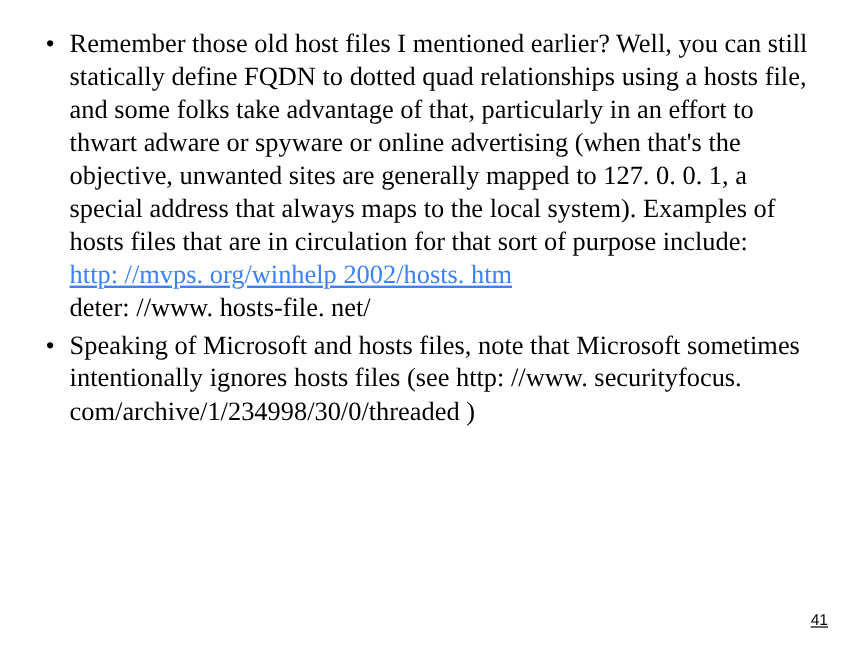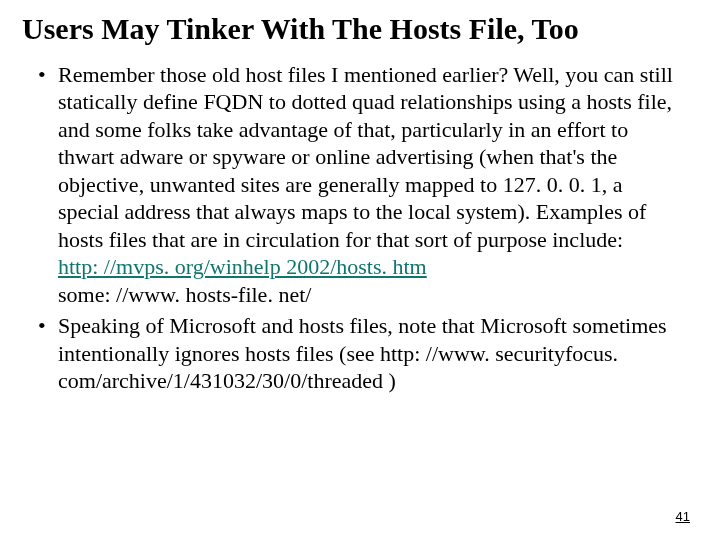--- a/index.html
+++ b/index.html
@@ -38,42 +38,41 @@
     position: absolute;
     left: -20px;
     top: 0;
     font-size: 22px;
   }
   .indent {
     display: block;
     padding-left: 0;
   }
   .link {
-    color: #0f766e;
+    color: #3b82f6;
     text-decoration: underline;
   }
   .pagenum {
     position: absolute;
     right: 30px;
     bottom: 16px;
     font-size: 13px;
     font-family: Arial, sans-serif;
     text-decoration: underline;
   }
 </style>
 </head>
 <body>
 
 <div class="slide">
-  <div class="title">Users May Tinker With The Hosts File, Too</div>
   <ul class="bullets">
     <li>
       <span>Remember those old host files I mentioned earlier? Well, you can still statically define FQDN to dotted quad relationships using a hosts file, and some folks take advantage of that, particularly in an effort to thwart adware or spyware or online advertising (when that's the objective, unwanted sites are generally mapped to 127. 0. 0. 1, a special address that always maps to the local system). Examples of hosts files that are in circulation for that sort of purpose include:</span><br>
       <span class="indent link">http: //mvps. org/winhelp 2002/hosts. htm</span>
-      <span class="indent">some: //www. hosts-file. net/</span>
+      <span class="indent">deter: //www. hosts-file. net/</span>
     </li>
     <li>
-      <span>Speaking of Microsoft and hosts files, note that Microsoft sometimes intentionally ignores hosts files (see http: //www. securityfocus. com/archive/1/431032/30/0/threaded )</span>
+      <span>Speaking of Microsoft and hosts files, note that Microsoft sometimes intentionally ignores hosts files (see http: //www. securityfocus. com/archive/1/234998/30/0/threaded )</span>
     </li>
   </ul>
 </div>
 
 <div class="pagenum">41</div>
 
 </body></html>

